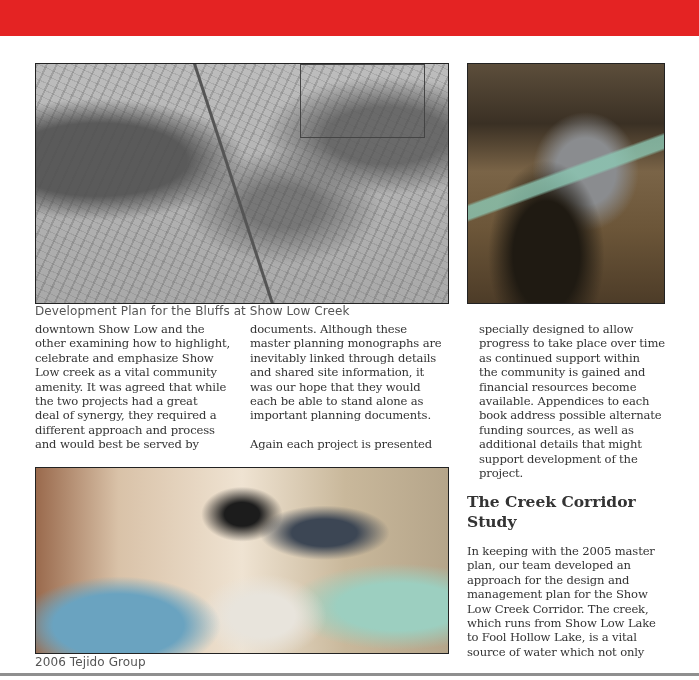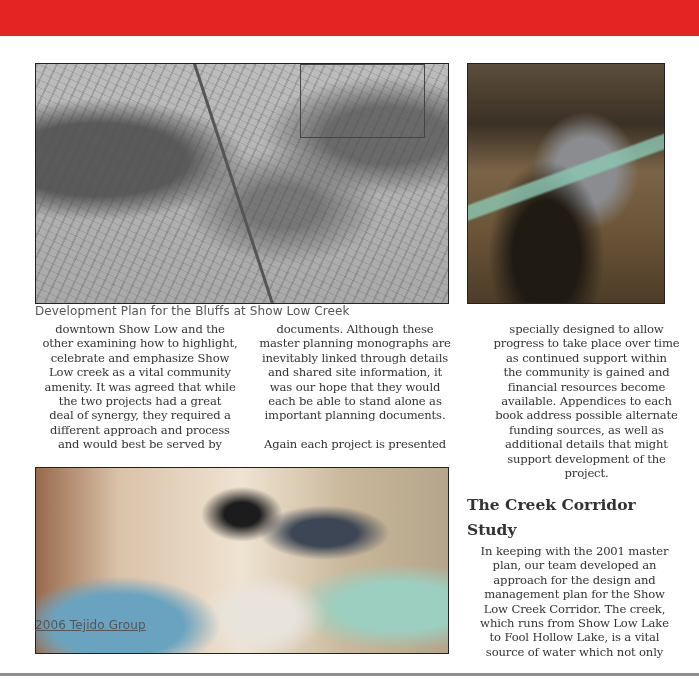--- a/index.html
+++ b/index.html
@@ -29,26 +29,26 @@
     background:
       radial-gradient(ellipse at 20% 85%, #6aa3c0 0 14%, transparent 22%),
       radial-gradient(ellipse at 55% 80%, #e8e4dc 0 10%, transparent 20%),
       radial-gradient(ellipse at 88% 75%, #9ccfc0 0 12%, transparent 22%),
       radial-gradient(ellipse at 70% 35%, #3c4654 0 8%, transparent 16%),
       radial-gradient(ellipse at 50% 25%, #1c1c1c 0 6%, transparent 14%),
       linear-gradient(90deg, #9a6a4d 0%, #d9c2a8 20%, #efe3d2 50%, #c9b89b 75%, #b5a58a 100%);
   }
   .caption { position:absolute; font-family:"DejaVu Sans", sans-serif; font-size:12px; color:#555; letter-spacing:0.1px; }
   .cap1 { left:35px; top:304px; }
-  .cap2 { left:35px; top:618px;text-decoration:underline; }
-  .col { position:absolute; font-size:11.6px; line-height:14.4px; color:#333; white-space:pre-line; letter-spacing:-0.15px;text-align:center; }
+  .cap2 { left:35px; top:655px; }
+  .col { position:absolute; font-size:11.6px; line-height:14.4px; color:#333; white-space:pre-line; letter-spacing:-0.15px; }
   .c1 { left:35px; top:322px; width:210px; }
   .c2 { left:250px; top:322px; width:210px; }
   .c3 { left:479px; top:322px; width:215px; }
-  .heading { position:absolute; left:467px; top:492px; width:215px; font-size:15.5px; line-height:25px; font-weight:bold; color:#333; white-space:pre-line; }
+  .heading { position:absolute; left:467px; top:492px; width:215px; font-size:15.5px; line-height:20px; font-weight:bold; color:#333; white-space:pre-line; }
   .c4 { left:467px; top:544px; width:215px; }
 </style>
 </head>
 <body>
 
 <div class="topbar"></div>
 
 <div class="img map">
   <div class="road"></div>
   <div class="box"></div>
@@ -82,21 +82,21 @@
 financial resources become
 available.  Appendices to each
 book address possible alternate
 funding sources, as well as
 additional details that might
 support development of the
 project.</div>
 
 <div class="heading">The Creek Corridor
 Study</div>
-<div class="col c4">In keeping with the 2001 master
+<div class="col c4">In keeping with the 2005 master
 plan, our team developed an
 approach for the design and
 management plan for the Show
 Low Creek Corridor.  The creek,
 which runs from Show Low Lake
 to Fool Hollow Lake, is a vital
 source of water which not only</div>
 
 <div class="img group"></div>
 <div class="caption cap2">2006 Tejido Group</div>

